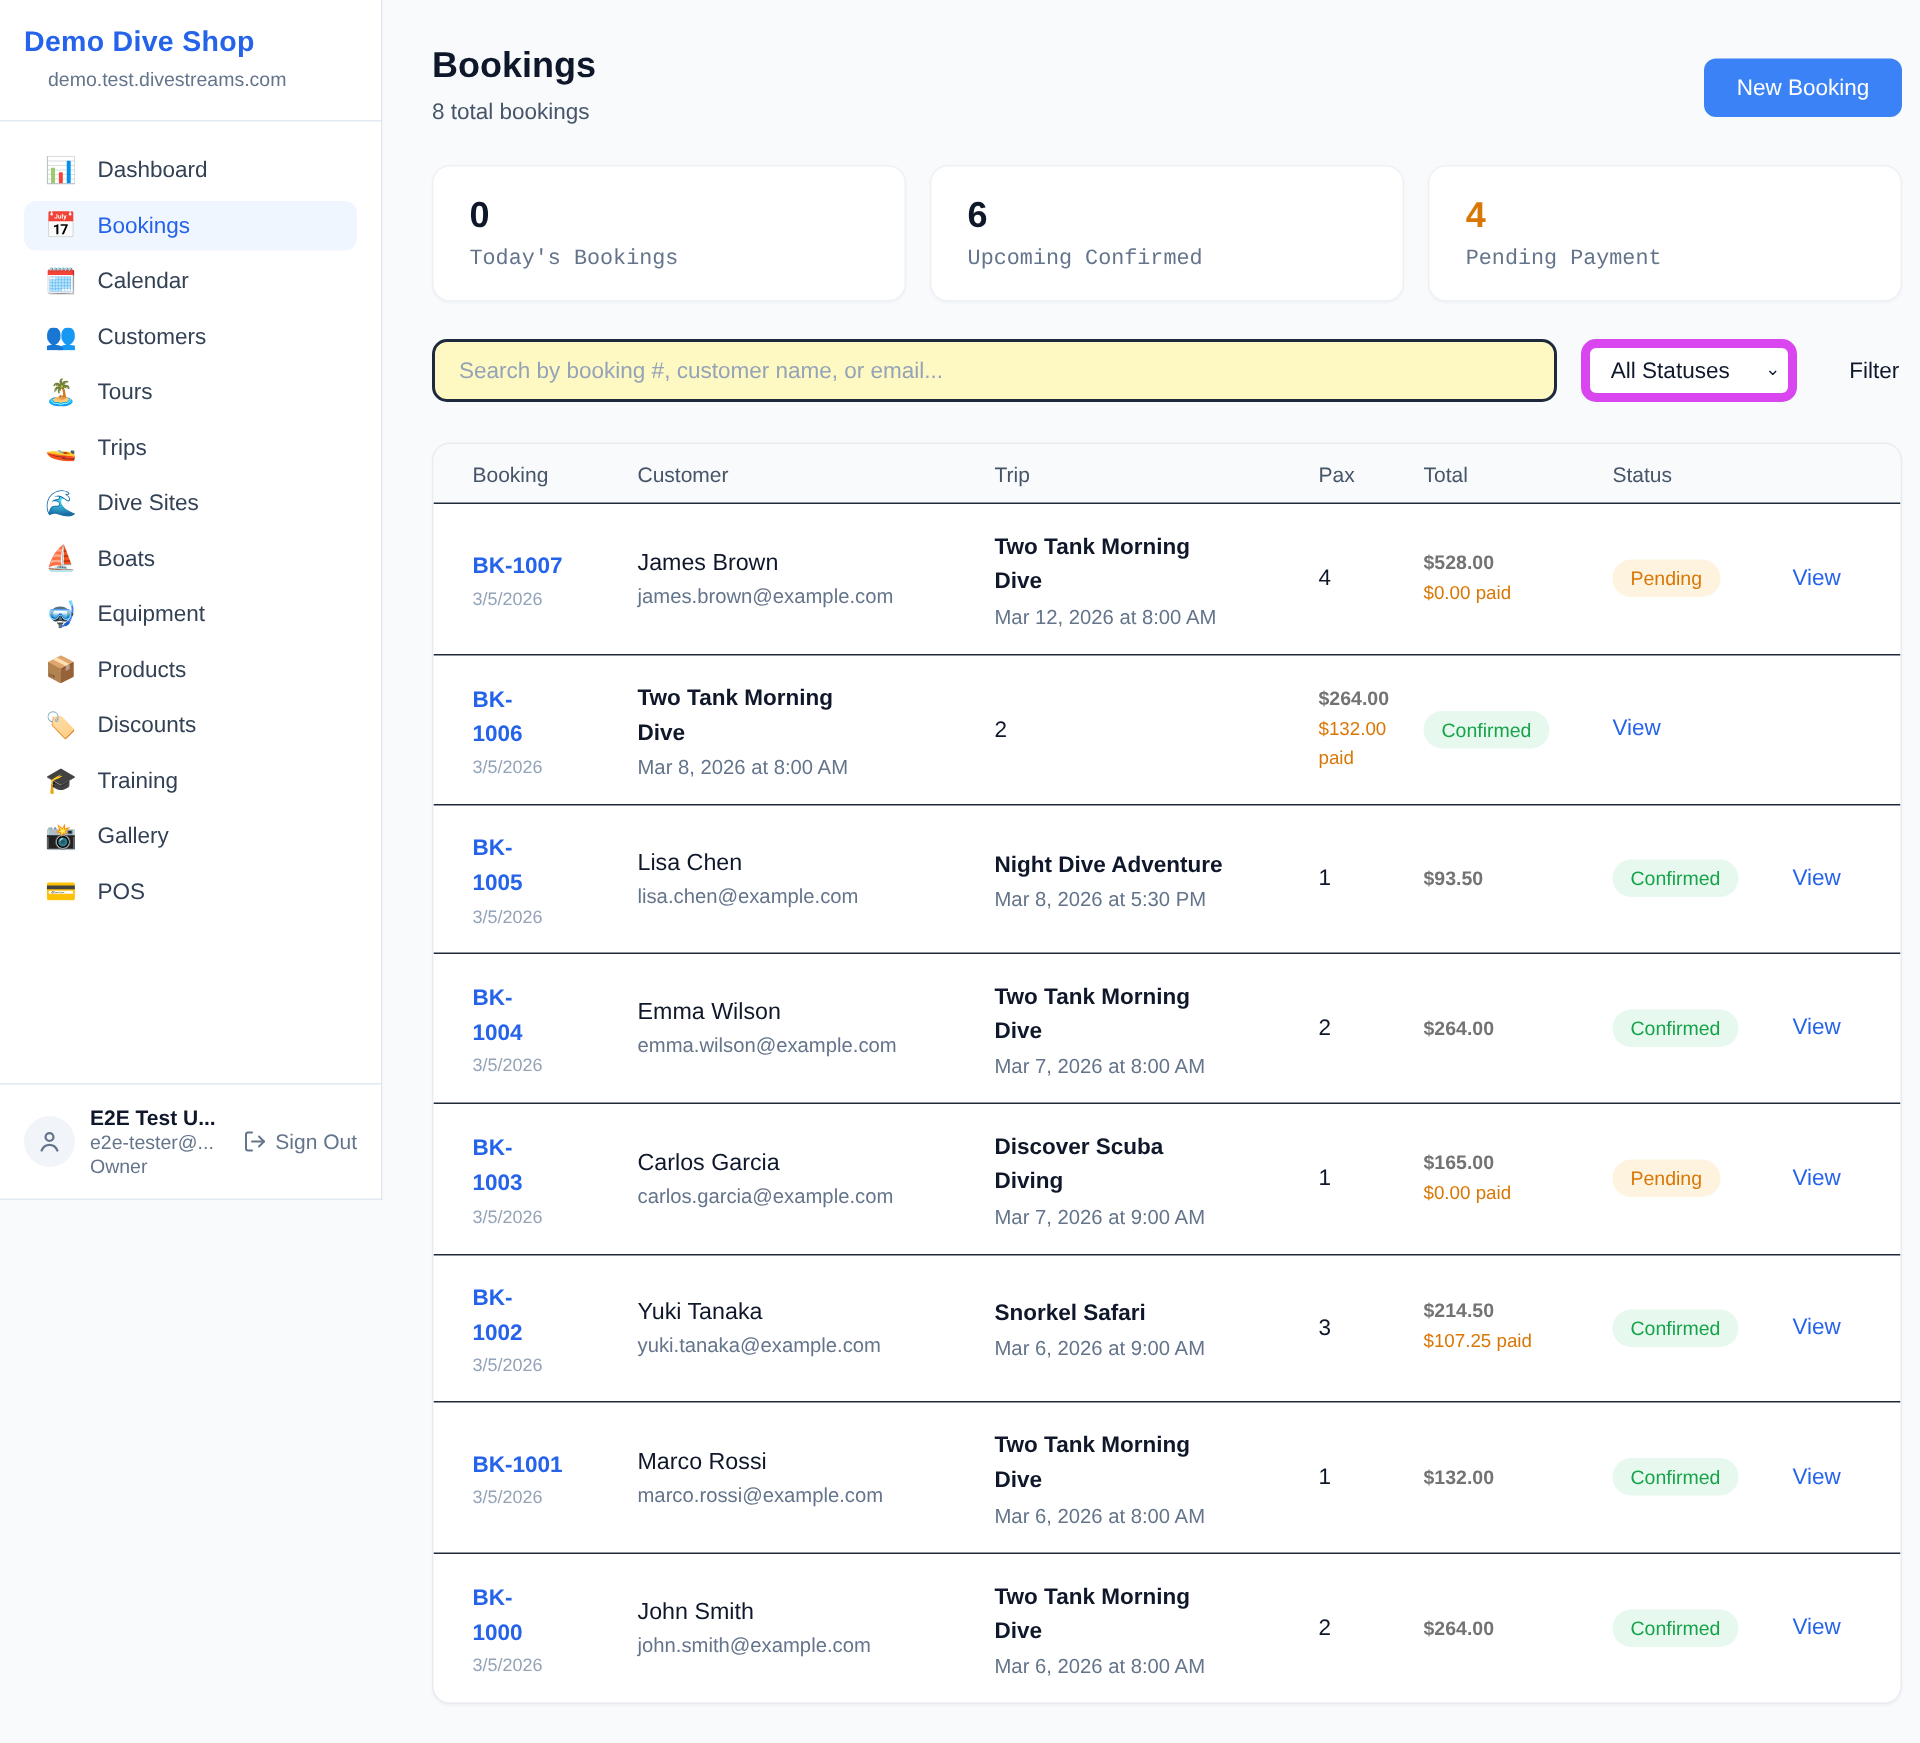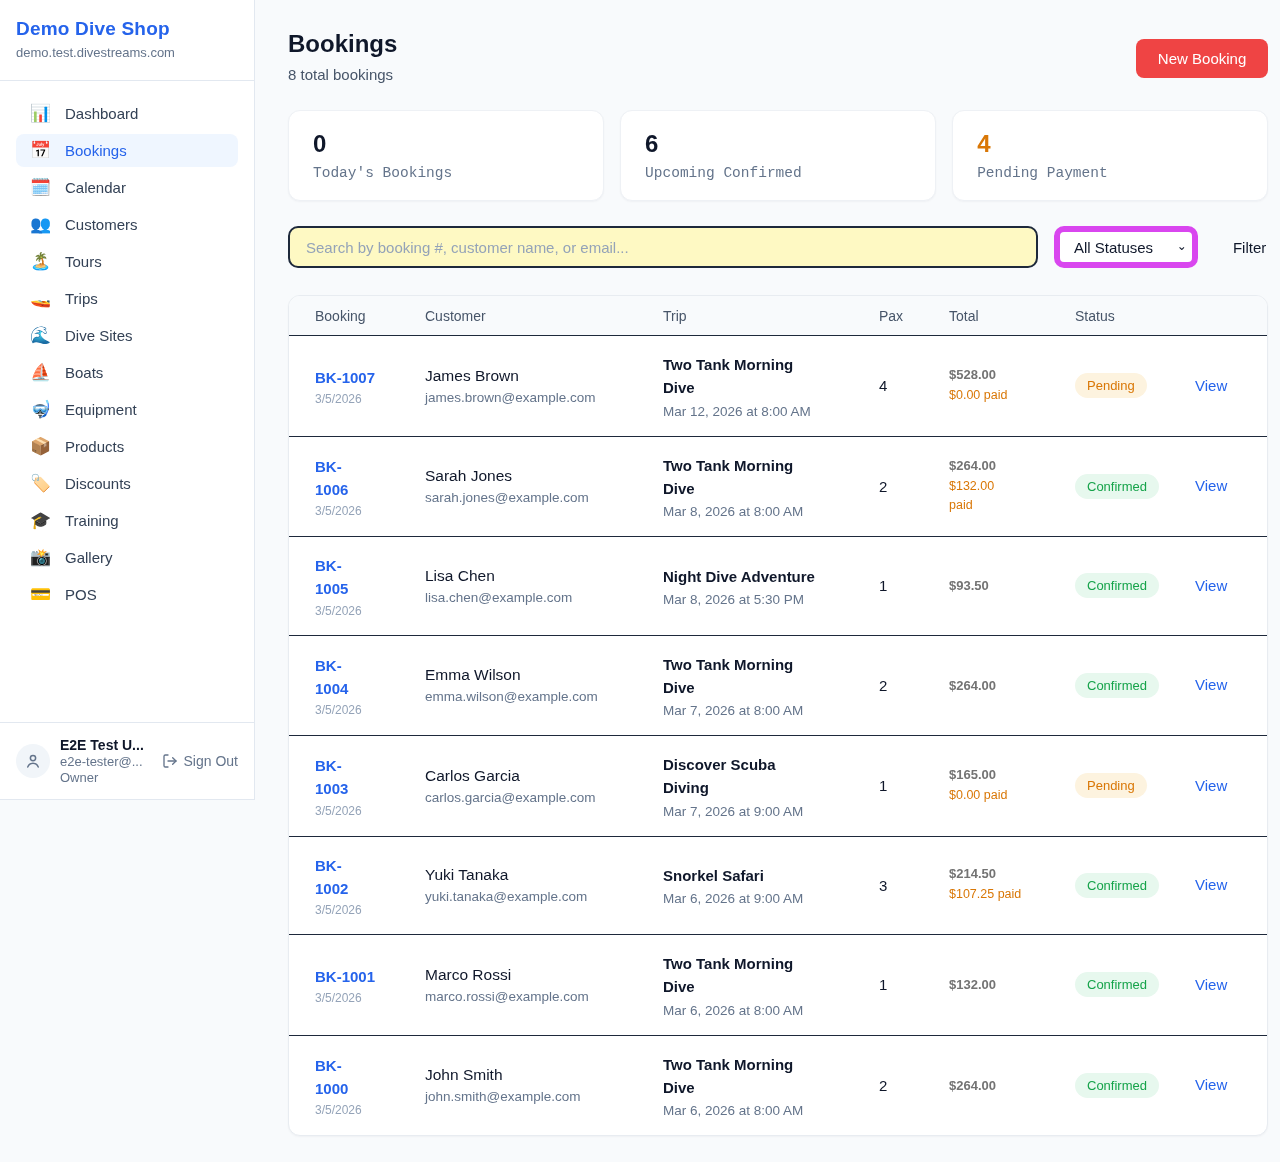--- a/index.html
+++ b/index.html
@@ -14,21 +14,21 @@
   
   .sidebar {
     width: 255px; height: 800px; flex: 0 0 255px;
     background: #ffffff;
     border-right: 1px solid #e2e8f0;
     border-bottom: 1px solid #e2e8f0;
     display: flex; flex-direction: column;
   }
   .sidebar-header { padding: 18px 16px 20px 16px; border-bottom: 1px solid #e2e8f0; }
   .brand { color: #2563eb; font-size: 19px; font-weight: 700; letter-spacing: .2px; }
-  .brand-domain { color: #64748b; font-size: 13px; margin-top: 5px; }
+  .brand-domain { color: #64748b; font-size: 13px; margin-top: 5px; margin-left: 16px; }
   .nav { padding: 12px 0 0 0; }
   .nav-item {
     display: flex; align-items: center; gap: 13px;
     margin: 4px 16px; padding: 8px 14px;
     border-radius: 8px; cursor: pointer;
     color: #334155; font-size: 15px;
   }
   .nav-item .nav-icon { width: 22px; font-size: 17px; line-height: 1; text-align: center; }
   .nav-item.active { background: #eff6ff; color: #2563eb; font-weight: 500; }
   .sidebar-footer {
@@ -49,21 +49,21 @@
     margin-left: auto; display: flex; align-items: center; gap: 6px;
     color: #64748b; font-size: 14px; cursor: pointer; white-space: nowrap;
   }
 
   
   .main { flex: 1; padding: 30px 32px 0 33px; }
   .page-header { display: flex; align-items: flex-start; justify-content: space-between; }
   .page-title { font-size: 24px; font-weight: 700; color: #0f172a; }
   .page-subtitle { font-size: 15px; color: #475569; margin-top: 8px; }
   .btn-primary {
-    background: #ef4444; color: #ffffff; border: none; cursor: pointer;
+    background: #3b82f6; color: #ffffff; border: none; cursor: pointer;
     font-family: inherit; font-size: 15px; font-weight: 500;
     padding: 11px 22px; border-radius: 8px; margin-top: 9px;
   }
 
   .stats-row { display: flex; gap: 16px; margin-top: 27px; }
   .stat-card {
     flex: 1; background: #ffffff; border: 1px solid #eef1f5; border-radius: 12px;
     padding: 19px 24px; box-shadow: 0 1px 2px rgba(15,23,42,.04);
   }
   .stat-value { font-size: 24px; font-weight: 700; color: #0f172a; }
@@ -315,24 +315,20 @@
     </div>
   </div>
 
   <div class="t-row">
     <div class="cell">
       <a class="booking-id">BK-
 1006</a>
       <div class="booking-date">3/5/2026</div>
     </div>
     <div class="cell">
-      <div class="customer-name">Sarah Jones</div>
-      <div class="customer-email">sarah.jones@example.com</div>
-    </div>
-    <div class="cell">
       <div class="trip-name">Two Tank Morning
 Dive</div>
       <div class="trip-date">Mar 8, 2026 at 8:00 AM</div>
     </div>
     <div class="cell pax-val">2</div>
     <div class="cell">
       <div class="total-val">$264.00</div>
       <div class="paid-val">$132.00
 paid</div>
     </div>

